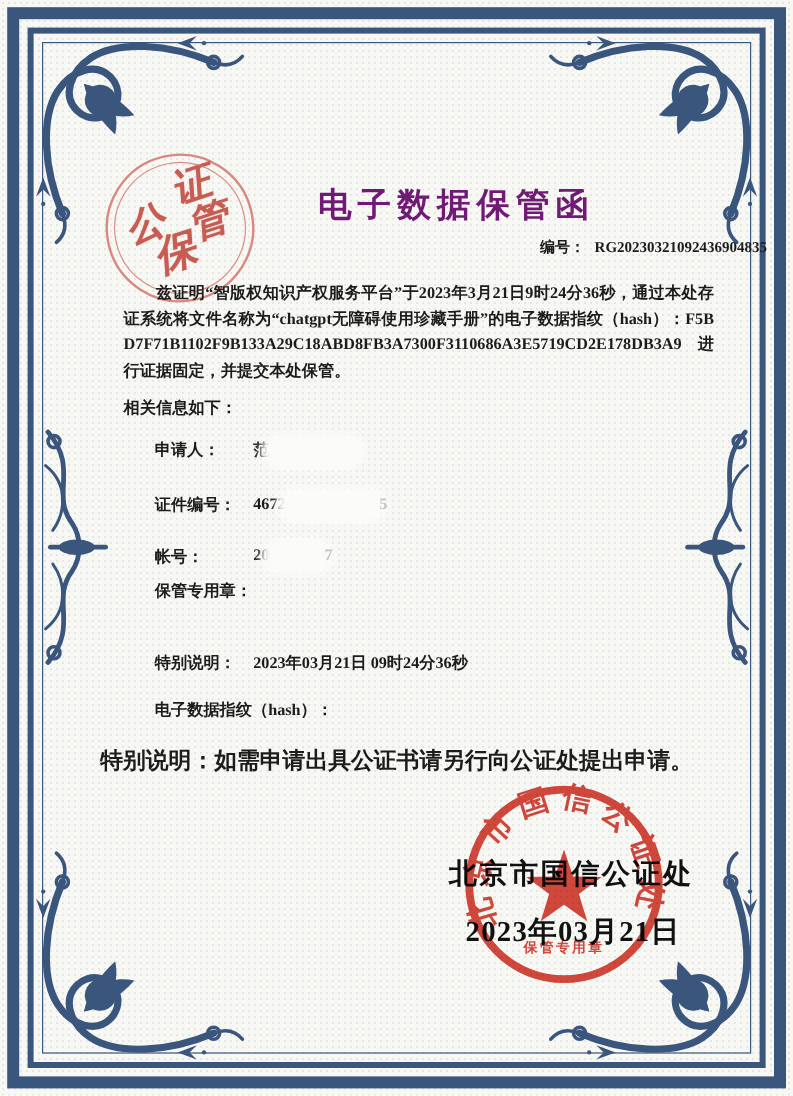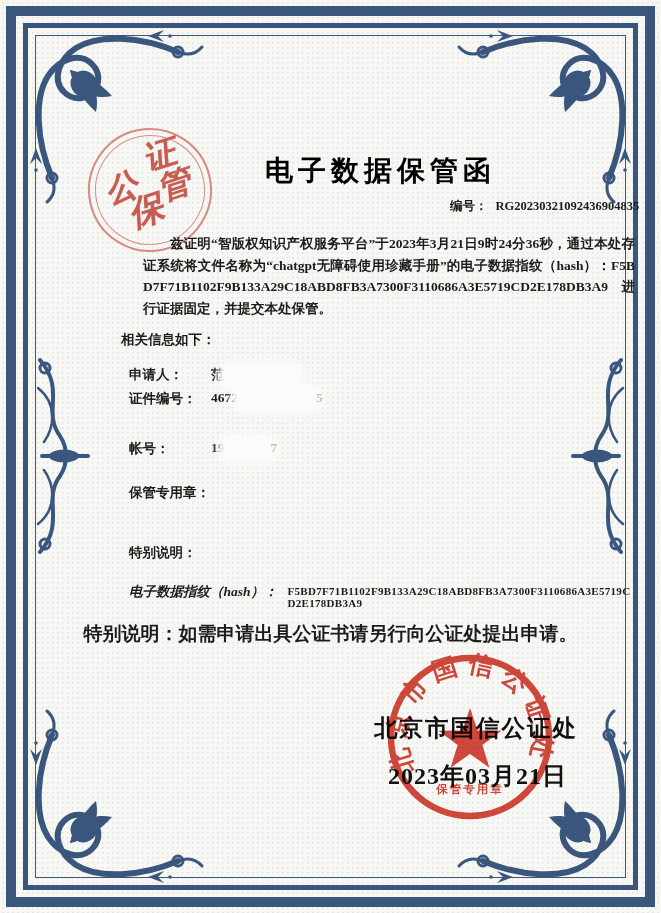--- a/index.html
+++ b/index.html
@@ -26,37 +26,37 @@
   .stamp span{
     position:absolute;color:#c4544a;font-weight:700;font-style:italic;
     transform:rotate(-6deg);line-height:1;text-shadow:0 0 1px rgba(196,84,74,.6);
   }
   .stamp .c0{left:16px;top:36px;font-size:33px;}
   .stamp .c1{left:60px;top:12px;font-size:33px;}
   .stamp .c2{left:34px;top:62px;font-size:35px;}
   .stamp .c3{left:68px;top:44px;font-size:33px;}
   .title{
     position:absolute;left:160px;right:60px;top:152px;text-align:center;
-    font-size:28px;font-weight:700;letter-spacing:5px;color:#000000;
+    font-size:28px;font-weight:700;letter-spacing:5px;color:#701a75;
   }
   .serial{position:absolute;left:450px;top:198px;font-size:12.5px;font-weight:700;white-space:nowrap;text-align:right;}
   .serial .sv{margin-left:8px;font-weight:700;}
   
   .para{
     position:absolute;left:103px;top:233px;width:492px;
     font-size:13.5px;line-height:21.5px;font-weight:600;
-    text-indent:2em;text-align:justify;word-break:break-all;margin-left:40px;
+    text-indent:2em;text-align:justify;word-break:break-all;
   }
-  .info-heading{position:absolute;left:103px;top:331px;font-size:13.5px;font-weight:700;margin-left:18px;}
+  .info-heading{position:absolute;left:103px;top:331px;font-size:13.5px;font-weight:700;}
   .frow{position:absolute;left:103px;display:flex;align-items:flex-start;font-size:13.5px;font-weight:700;padding-left:26px;}
   .frow .lbl{width:82px;flex:0 0 auto;}
   .frow .val{font-weight:700;}
-  .r1{top:366px}.r2{top:390px}.r3{top:440px}.r4{top:484px}.r5{top:544px}
+  .r1{top:366px}.r2{top:412px}.r3{top:455px}.r4{top:484px}.r5{top:544px}
   .r6{top:583px}
-  .r6 .lbl{width:auto;margin-right:10px;font-style:italic;}
+  .r6 .lbl{width:auto;margin-right:10px;}
   .r6 .val{font-size:11px;letter-spacing:.3px;padding-top:2px;word-break:break-all;max-width:350px;}
   .smudge{
     display:inline-block;vertical-align:middle;height:16px;border-radius:8px;
     background:#fbfbf9;box-shadow:0 0 6px 8px rgba(251,251,249,.97);
   }
   .sm-a{width:72px}.sm-b{width:78px}.sm-c{width:46px}
   .faint{opacity:.35;color:#55606e;}
   .note{position:absolute;left:60px;right:60px;top:621px;text-align:center;font-size:19px;font-weight:700;}
   
   .office{position:absolute;left:374px;top:712px;font-size:23.5px;font-weight:600;letter-spacing:2px;color:#111;white-space:nowrap;}
@@ -120,31 +120,31 @@
 <div class="frow r1">
   <span class="lbl">申请人：</span>
   <span class="val"><span>范</span><span class="smudge sm-a"></span></span>
 </div>
 <div class="frow r2">
   <span class="lbl">证件编号：</span>
   <span class="val"><span>4672</span><span class="smudge sm-b"></span><span class="faint">5</span></span>
 </div>
 <div class="frow r3">
   <span class="lbl">帐号：</span>
-  <span class="val"><span>19</span><span class="smudge sm-c"></span><span class="faint">7</span></span>
+  <span class="val"><span>20</span><span class="smudge sm-c"></span><span class="faint">7</span></span>
 </div>
 <div class="frow r4">
   <span class="lbl">保管专用章：</span>
 </div>
 <div class="frow r5">
   <span class="lbl">特别说明：</span>
+  <span class="val">2023年03月21日  09时24分36秒</span>
 </div>
 <div class="frow r6">
   <span class="lbl">电子数据指纹（hash）：</span>
-  <span class="val">F5BD7F71B1102F9B133A29C18ABD8FB3A7300F3110686A3E5719CD2E178DB3A9</span>
 </div>
 
 <div class="note">特别说明：如需申请出具公证书请另行向公证处提出申请。</div>
 
 <div class="office">北京市国信公证处</div>
 <div class="date">2023年03月21日</div>
 
 <svg class="seal" width="206" height="206" viewBox="-103 -103 206 206" aria-hidden="true">
   <circle cx="0" cy="0" r="79" fill="none" stroke="#d4392c" stroke-width="6.5"></circle>
   <path id="sealArc" d="M -49 41.1 A 64 64 0 1 1 49 41.1" fill="none" stroke="none"></path>

